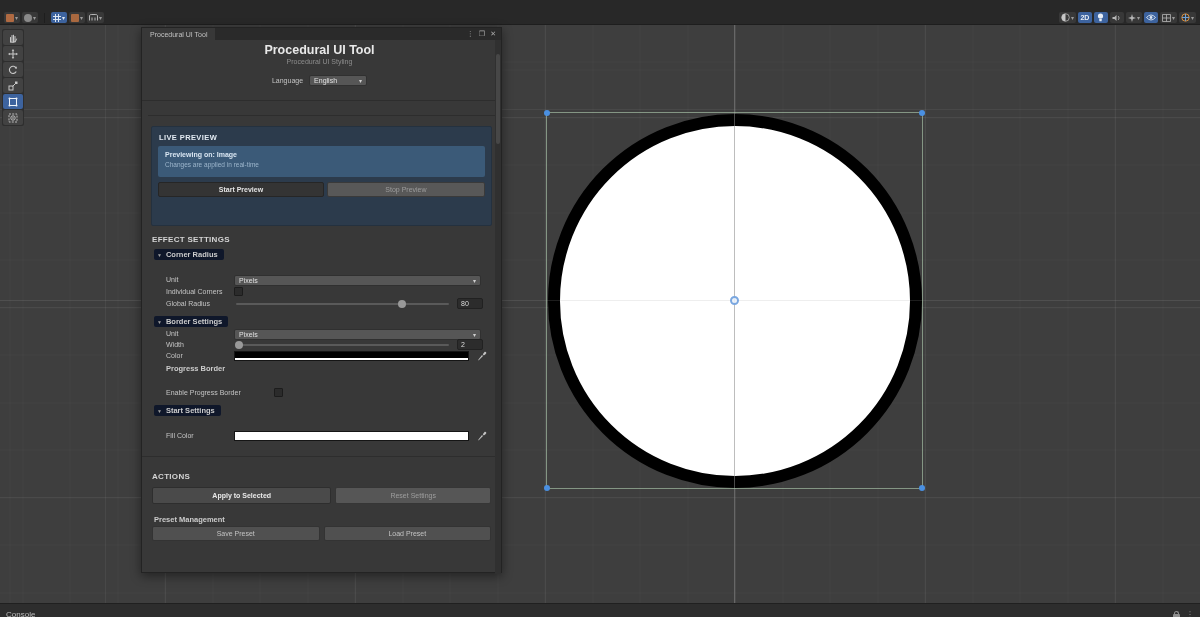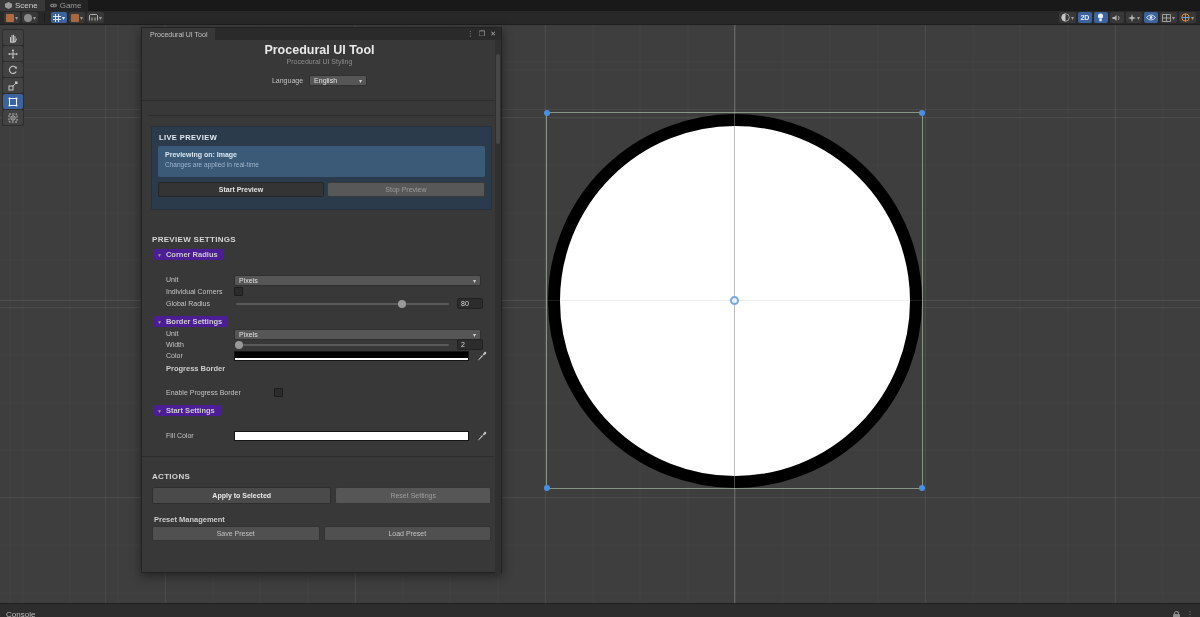--- a/index.html
+++ b/index.html
@@ -62,32 +62,32 @@
   #lang-row { left:0; top:46px; width:355px; height:12px; display:flex; align-items:center; justify-content:center; gap:6px; }
   .lbl { font-size:7px; color:#c4c4c4; }
   .dropdown { background:#565656; border:1px solid #303030; border-radius:2px; height:11px;
     display:flex; align-items:center; color:#e2e2e2; font-size:7px; padding:0 4px; }
   .dropdown .dd-caret { margin-left:auto; font-size:6px; color:#cfcfcf; padding-left:6px; }
   #lang-dd { width:58px; }
   .divider { left:0; width:359px; height:1px; background:#2d2d2d; }
   .divider.inset { left:6px; width:347px; }
 
   
-  #preview-box { left:9px; top:98px; width:341px; height:84px; background:var(--preview-bg,#2c3b4c); border:1px solid #24313f; border-radius:2px; }
+  #preview-box { left:9px; top:98px; width:341px; height:100px; background:var(--preview-bg,#2c3b4c); border:1px solid #24313f; border-radius:2px; }
   #preview-header { left:7px; top:6px; font-size:7.5px; font-weight:bold; letter-spacing:0.4px; color:#e2eaf2; }
   #preview-info { left:6px; top:19px; width:327px; height:31px; background:var(--preview-info-bg,#3b5a78); border-radius:2px; padding:5px 7px; }
   #preview-info .t1 { font-size:7px; font-weight:bold; color:#d9e6f2; }
   #preview-info .t2 { font-size:6.5px; color:#9db6cc; margin-top:3px; }
   #preview-buttons { left:6px; top:55px; width:327px; height:15px; display:flex; gap:3px; }
   .btn { display:flex; align-items:center; justify-content:center; border-radius:2px; font-size:7px; }
   #btn-start { flex:1.05; background:#343434; border:1px solid #262626; color:#e3e3e3; font-weight:bold; }
   #btn-stop  { flex:1; background:#585858; border:1px solid #3a3a3a; color:#9c9c9c; }
 
   .section-h { font-size:8px; font-weight:bold; color:#d4d4d4; letter-spacing:0.3px; }
-  .foldout { display:flex; align-items:center; gap:4px; background:#4c1d95; border-radius:2px; padding:1px 6px 1px 3px; }
+  .foldout { display:flex; align-items:center; gap:4px; background:#0f172a; border-radius:2px; padding:1px 6px 1px 3px; }
   .foldout .tri { font-size:5px; color:#9c9c9c; }
   .foldout .f-lbl { font-size:7.5px; font-weight:bold; color:#cccccc; }
 
   .row { left:0; width:355px; height:12px; }
   .row .lbl { position:absolute; left:24px; top:2px; }
   .ctrl { position:absolute; left:92px; right:16px; top:1px; }
   .checkbox { position:absolute; width:9px; height:9px; top:1px; background:#2b2b2b; border:1px solid #1c1c1c; border-radius:1px; }
 
   .slider-wrap { position:absolute; left:94px; right:48px; top:5px; height:2px; background:#5a5a5a; border-radius:1px; }
   .slider-thumb { position:absolute; top:-3px; width:8px; height:8px; border-radius:50%; background:#999; margin-left:-4px; }
@@ -113,36 +113,20 @@
   #lock-icon { width:7px; height:8px; position:relative; }
   #lock-icon .shackle { position:absolute; left:1px; top:0; width:5px; height:4px; border:1px solid #8f8f8f; border-bottom:none; border-radius:3px 3px 0 0; }
   #lock-icon .body { position:absolute; left:0; top:3px; width:7px; height:5px; background:#8f8f8f; border-radius:1px; }
   #kebab { font-size:8px; }
 </style>
 </head>
 <body>
 
 <div id="stage">
 
-  <div class="abs" id="top-tabs">
-    <div class="win-tab active">
-      <svg class="mini-ic" viewBox="0 0 8 8">
-          <path d="M4 0 L8 2 V6 L4 8 L0 6 V2 Z" fill="#9a9a9a"></path>
-        </svg>
-      <span>Scene</span>
-    </div>
-    <div class="win-tab inactive">
-      <svg class="mini-ic" viewBox="0 0 8 8">
-          <rect x="0" y="2" width="8" height="4" rx="2" fill="#7d7d7d"></rect>
-          <circle cx="2.5" cy="4" r="0.8" fill="#2a2a2a"></circle>
-          <circle cx="5.5" cy="4" r="0.8" fill="#2a2a2a"></circle>
-        </svg>
-      <span>Game</span>
-    </div>
-  </div>
 
   <div class="abs" id="toolbar">
     <div class="tb-group" style="padding-left:4px;">
       <div class="tb-btn">
           <span class="sw" style="background:#b06a42;"></span>
           <span class="caret">▾</span>
         </div>
       <div class="tb-btn">
           <span class="sw" style="background:#8a8a8a;border-radius:50%;"></span>
           <span class="caret">▾</span>
@@ -304,21 +288,21 @@
       <div class="abs" id="preview-info">
         <div class="t1">Previewing on: Image</div>
         <div class="t2">Changes are applied in real-time</div>
       </div>
       <div class="abs" id="preview-buttons">
         <div class="btn" id="btn-start">Start Preview</div>
         <div class="btn" id="btn-stop">Stop Preview</div>
       </div>
     </div>
 
-    <div class="abs section-h" style="left:10px; top:207px;">PREVIEW SETTINGS</div>
+    <div class="abs section-h" style="left:10px; top:207px;">EFFECT SETTINGS</div>
 
     <div class="abs foldout" style="left:12px; top:221px;">
       <span class="tri">▼</span>
       <span class="f-lbl">Corner Radius</span>
     </div>
 
     <div class="abs row" style="top:246px;">
       <span class="lbl">Unit</span>
       <div class="ctrl dropdown">
         <span>Pixels</span>

